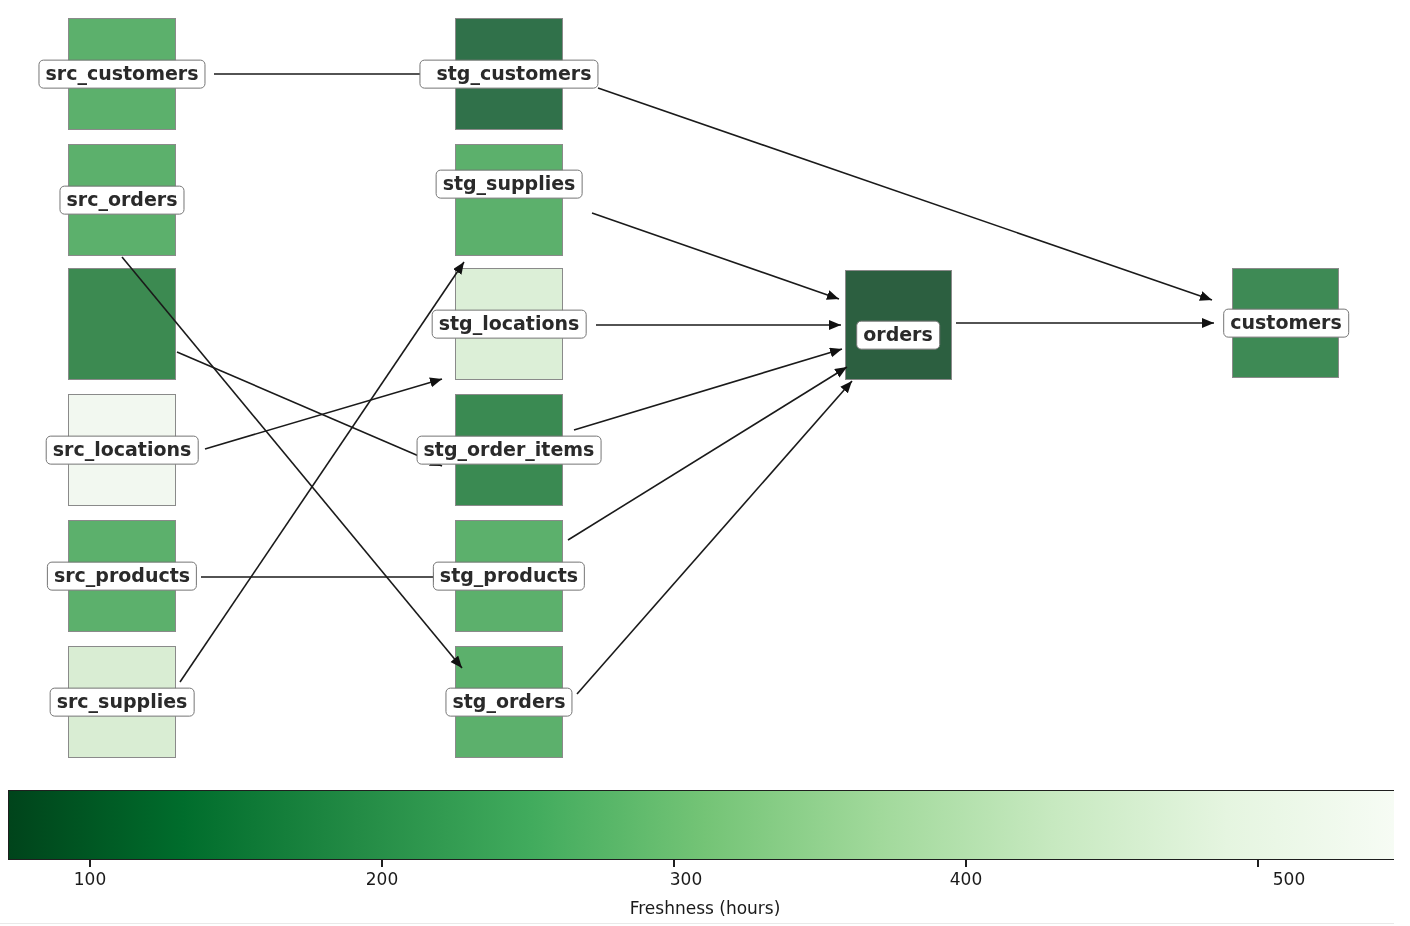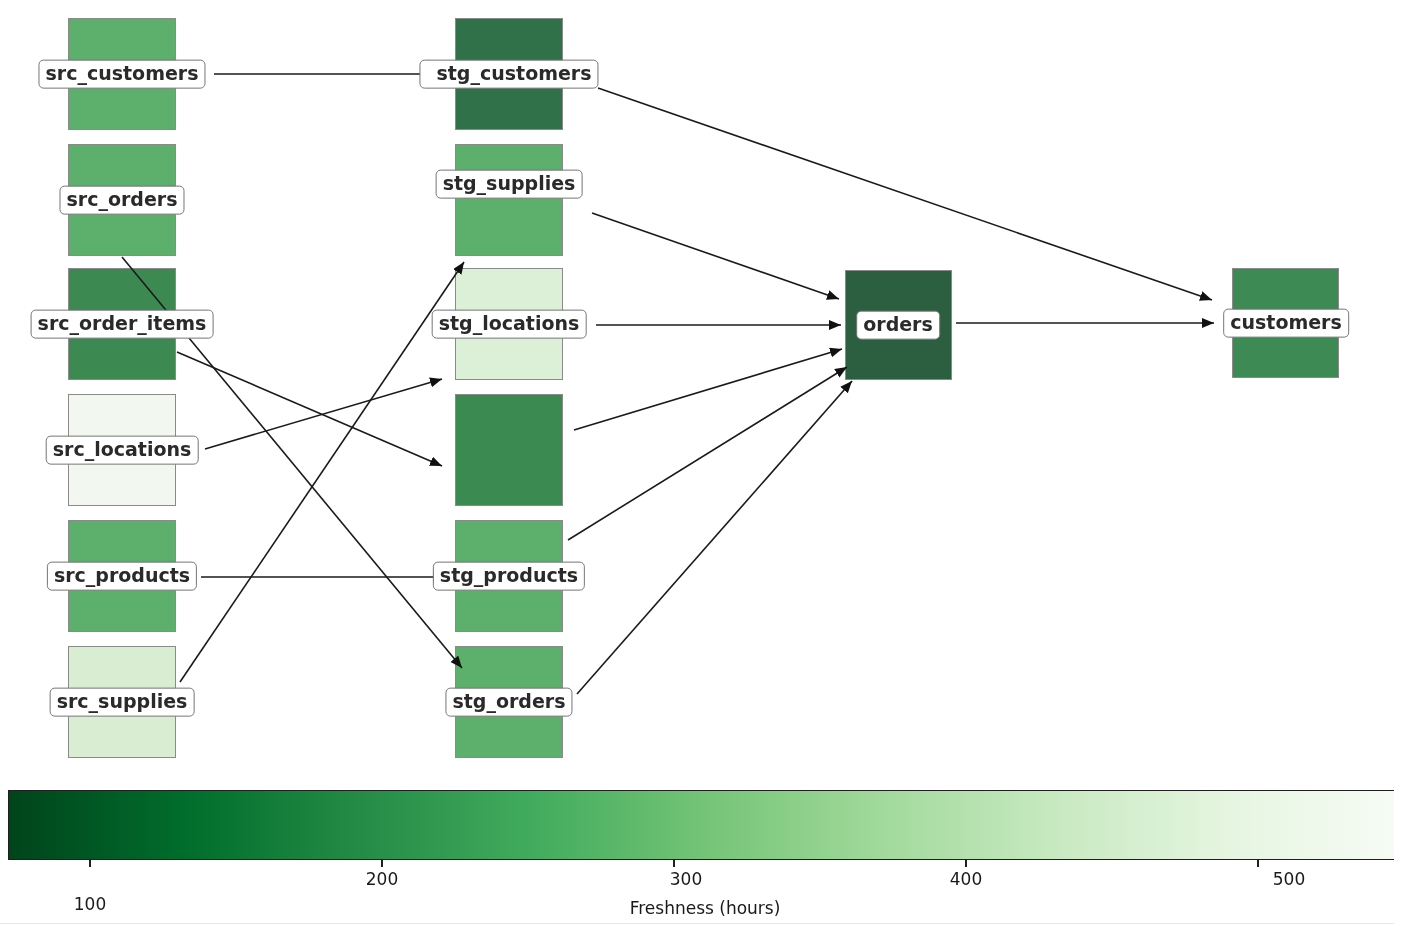--- a/index.html
+++ b/index.html
@@ -86,44 +86,44 @@
         <line x1="568" y1="540" x2="847" y2="367" marker-end="url(#arrow)"></line>
         <line x1="577" y1="694" x2="852" y2="381" marker-end="url(#arrow)"></line>
         <line x1="956" y1="323" x2="1214" y2="323" marker-end="url(#arrow)"></line>
       </g>
     </svg>
   </div>
 
   <div class="layer labels">
     <div class="nlabel" style="left:122px;top:74px;">src_customers</div>
     <div class="nlabel" style="left:122px;top:200px;">src_orders</div>
-    <div class="nlabel" style="left:122px;top:324px;">src_order_items</div>
     <div class="nlabel" style="left:122px;top:450px;">src_locations</div>
     <div class="nlabel" style="left:122px;top:576px;">src_products</div>
     <div class="nlabel" style="left:122px;top:702px;">src_supplies</div>
 
     <div class="nlabel" style="left:509px;top:74px;padding-left:16px;">stg_customers</div>
     <div class="nlabel" style="left:509px;top:184px;">stg_supplies</div>
     <div class="nlabel" style="left:509px;top:324px;">stg_locations</div>
+    <div class="nlabel" style="left:509px;top:450px;">stg_order_items</div>
     <div class="nlabel" style="left:509px;top:576px;">stg_products</div>
     <div class="nlabel" style="left:509px;top:702px;">stg_orders</div>
 
-    <div class="nlabel" style="left:898px;top:325px;">orders</div>
+    <div class="nlabel" style="left:898px;top:335px;">orders</div>
     <div class="nlabel" style="left:1286px;top:323px;">customers</div>
   </div>
 
   <div class="cbar" style="background: linear-gradient(90deg, rgb(0, 68, 27), rgb(0, 109, 44), rgb(35, 139, 69), rgb(65, 171, 93), rgb(116, 196, 118), rgb(161, 217, 155), rgb(199, 233, 192), rgb(229, 245, 224), rgb(247, 252, 245));"></div>
 
   <div class="ctick" style="left:89px;"></div>
   <div class="ctick" style="left:381px;"></div>
   <div class="ctick" style="left:673px;"></div>
   <div class="ctick" style="left:965px;"></div>
   <div class="ctick" style="left:1257px;"></div>
 
-  <div class="cticklabel" style="left:90px;margin-top:25px;">100</div>
+  <div class="cticklabel" style="left:90px;">100</div>
   <div class="cticklabel" style="left:382px;">200</div>
   <div class="cticklabel" style="left:686px;">300</div>
   <div class="cticklabel" style="left:966px;">400</div>
   <div class="cticklabel" style="left:1258px;margin-left:31px;">500</div>
 
   <div class="caxislabel">Freshness (hours)</div>
 
   <div class="bottom-edge"></div>
 </div>
 

